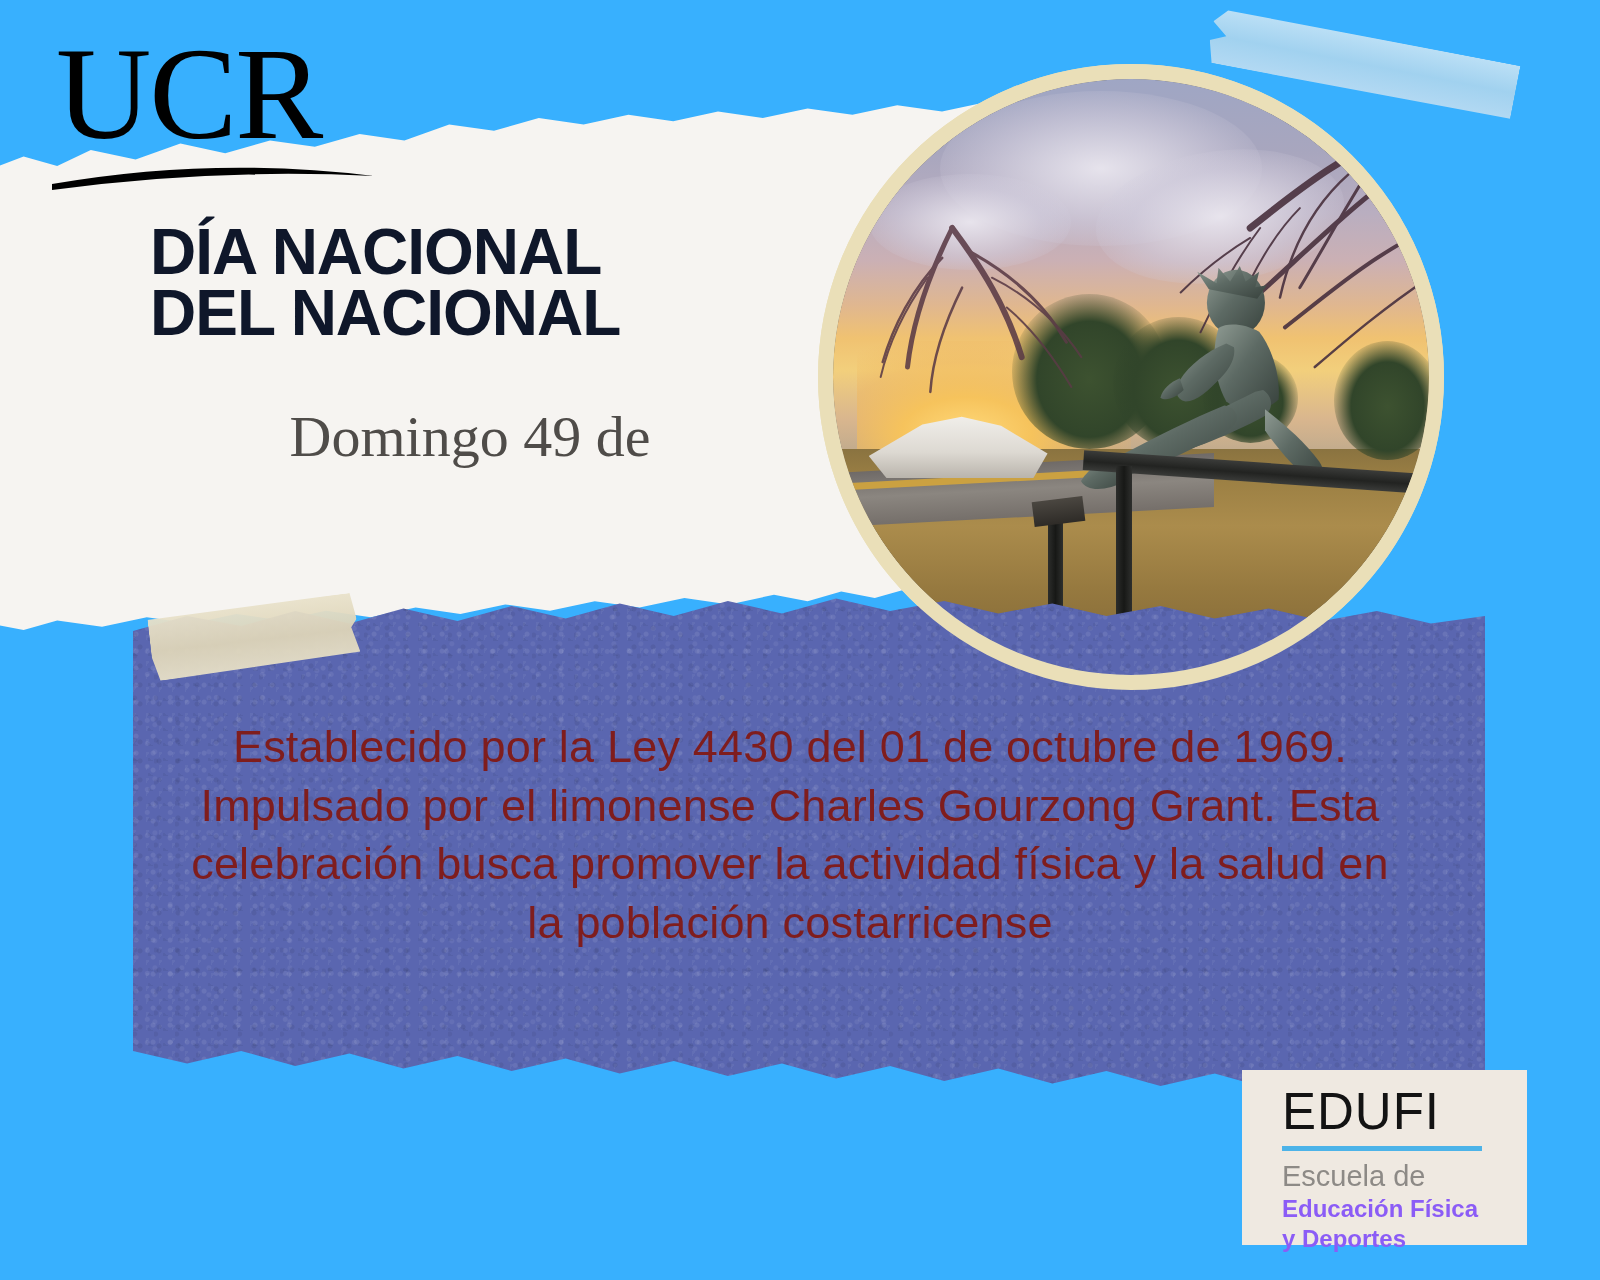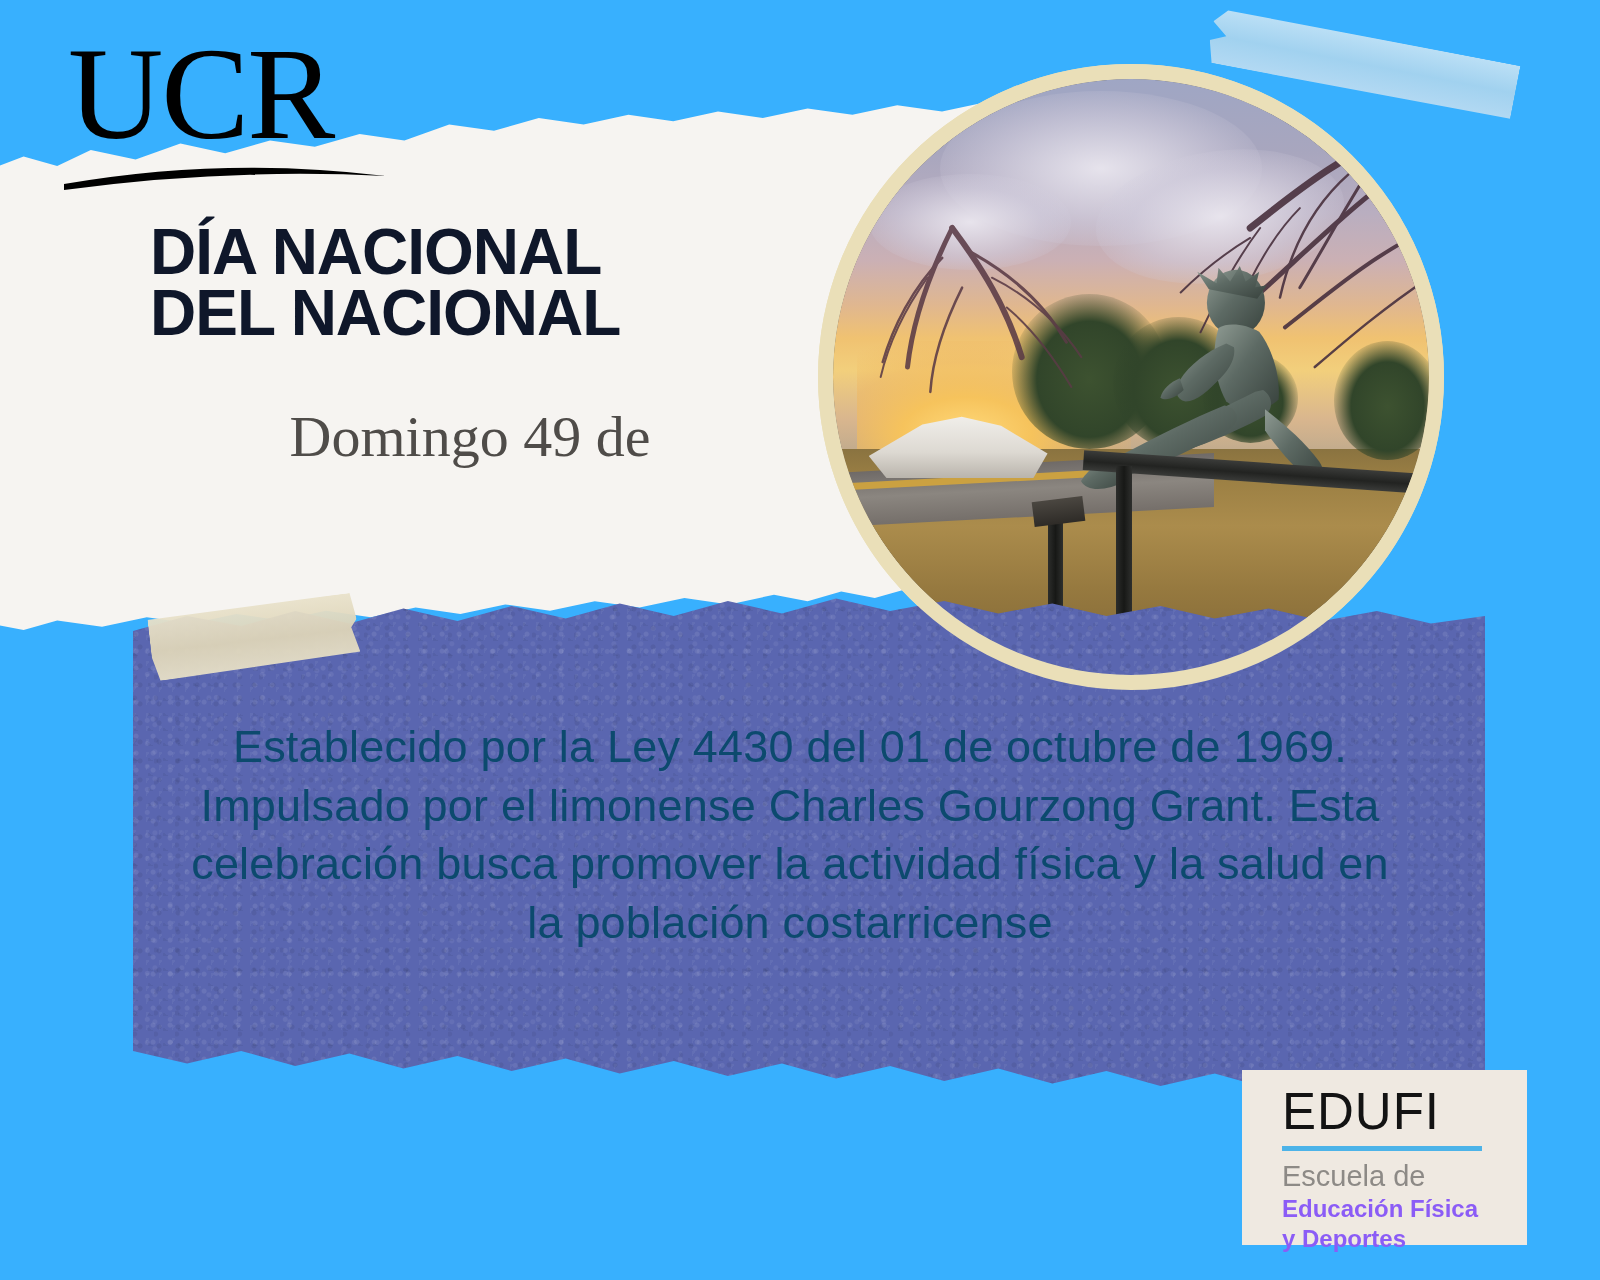--- a/index.html
+++ b/index.html
@@ -32,21 +32,21 @@
       73% 18.5%, 77% 19.5%, 81% 18%, 85% 19%, 89% 17.5%, 93% 18.5%,
       97% 17.5%, 100% 18%, 100% 92%, 97% 93.5%, 94% 92.5%, 91% 94%,
       88% 93%, 85% 94.5%, 82% 93.5%, 79% 95%, 76% 94%, 73% 95.5%,
       70% 94.5%, 66% 96%, 62% 95%, 58% 96.5%, 54% 95.5%, 50% 97%,
       46% 96%, 42% 97.5%, 38% 96.5%, 34% 98%, 30% 97%, 26% 98.5%,
       22% 97.5%, 18% 99%, 14% 98%, 10% 99.5%, 6% 98.5%, 3% 100%, 0% 99%
     );
   }
 
   
-  .ucr-logo{position:absolute;left:56px;top:28px;width:330px;height:165px;margin-left:12px;}
+  .ucr-logo{position:absolute;left:56px;top:28px;width:330px;height:165px;}
   .ucr-text{
     font-family:"Liberation Serif", serif;
     font-size:132px;line-height:1;font-weight:400;color:#000;
     letter-spacing:-2px;
   }
   .ucr-arc{position:absolute;left:-8px;top:122px;width:330px;height:40px;}
 
   
   .headline{
     position:absolute;left:150px;top:222px;width:640px;
@@ -202,21 +202,21 @@
       100% 100%, 96% 97%, 92% 99%, 88% 96%, 84% 98.5%, 80% 95.5%,
       76% 98%, 72% 95%, 68% 97.5%, 64% 94.5%, 60% 97%, 56% 94%,
       52% 96.5%, 48% 93.5%, 44% 96%, 40% 93%, 36% 95.5%, 32% 92.5%,
       28% 95%, 24% 92%, 20% 94.5%, 16% 91.5%, 12% 94%, 8% 91%,
       4% 93.5%, 0% 91%
     );
   }
 
   .body-text{
     position:absolute;left:175px;top:718px;width:1230px;
-    text-align:center;color:#0c4a6e;
+    text-align:center;color:#7f1d1d;
     font-size:45px;line-height:1.30;font-weight:400;
     letter-spacing:.2px;
   }
 
   
   .edufi{
     position:absolute;left:1242px;top:1042px;width:285px;height:175px;
     background:#efe9e1;
     padding:16px 0 0 40px;box-sizing:border-box;margin-top:28px;
   }

